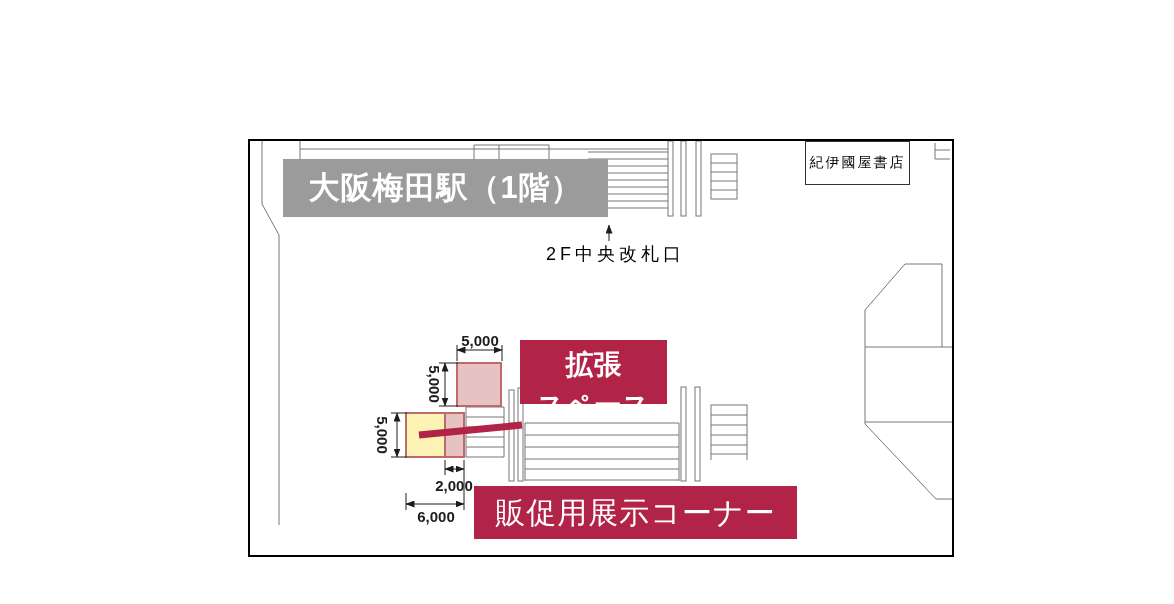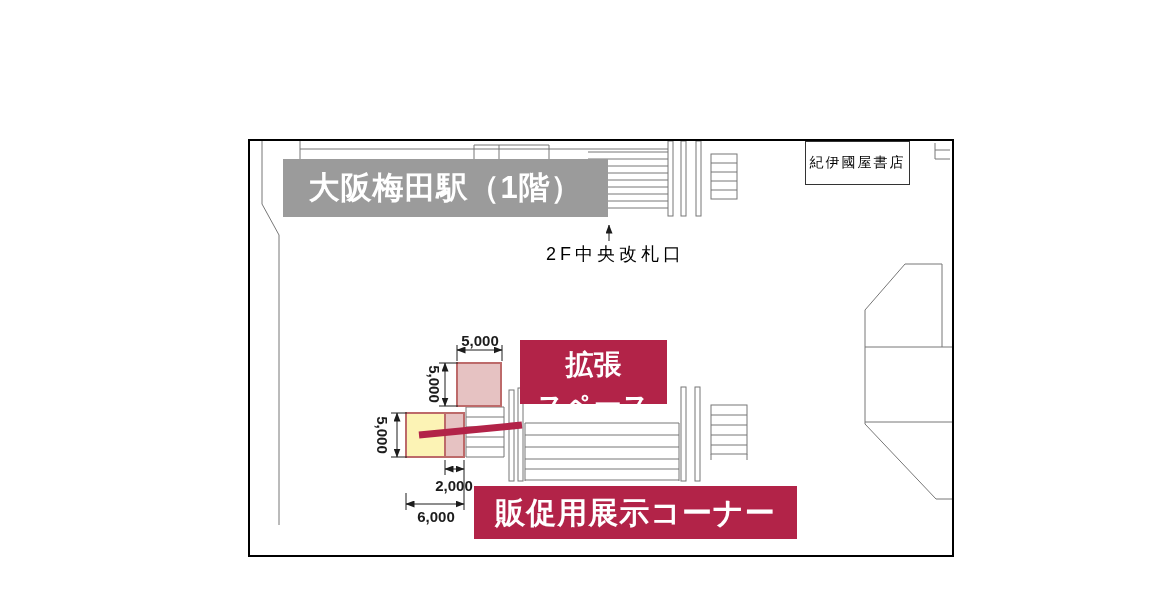--- a/index.html
+++ b/index.html
@@ -29,21 +29,21 @@
                  color:#fff;font-size:31px;font-weight:bold;text-align:center;line-height:58px;letter-spacing:1px;}
   .gate-text{left:296px;top:101px;font-size:18px;letter-spacing:4px;color:#000;font-weight:500;white-space:nowrap;}
   .bookstore-box{left:555px;top:0px;width:105px;height:44px;border:1px solid #333;background:#fff;
                  display:flex;align-items:center;justify-content:center;
                  font-size:14px;letter-spacing:2px;color:#000;font-weight:500;box-sizing:border-box;font-family:Liberation Mono, monospace;}
   .plaza-label{left:60px;top:128px;width:282px;height:55px;background:var(--crimson);
                color:#fff;font-size:30px;font-weight:bold;text-align:center;line-height:55px;letter-spacing:1px;}
   .expansion-label{left:270px;top:199px;width:147px;height:64px;background:var(--crimson);
                    color:#fff;font-size:28px;font-weight:bold;text-align:center;line-height:41px;padding-top:4px;box-sizing:border-box;}
   .promo-label{left:224px;top:345px;width:323px;height:53px;background:var(--crimson);
-               color:#fff;font-size:30px;font-weight:bold;text-align:center;line-height:53px;letter-spacing:1px;}
+               color:#fff;font-size:30px;font-weight:normal;text-align:center;line-height:53px;letter-spacing:1px;}
 
   .dim-text{font-size:15px;font-weight:600;color:var(--dim);text-align:center;white-space:nowrap;}
   .dim-h{width:46px;height:16px;}
   .dim-v{width:46px;height:16px;transform:rotate(90deg);transform-origin:center;}
 
   .pink-rect{fill:var(--hl-pink);stroke:var(--hl-border);stroke-width:2;}
   .yellow-rect{fill:var(--hl-yellow);stroke:var(--hl-border);stroke-width:2;}
   .wl{stroke:var(--line);stroke-width:1;fill:none;}
   .wr{stroke:var(--line);stroke-width:1;fill:#fff;}
   .dl{stroke:var(--dim);stroke-width:1;fill:none;}

